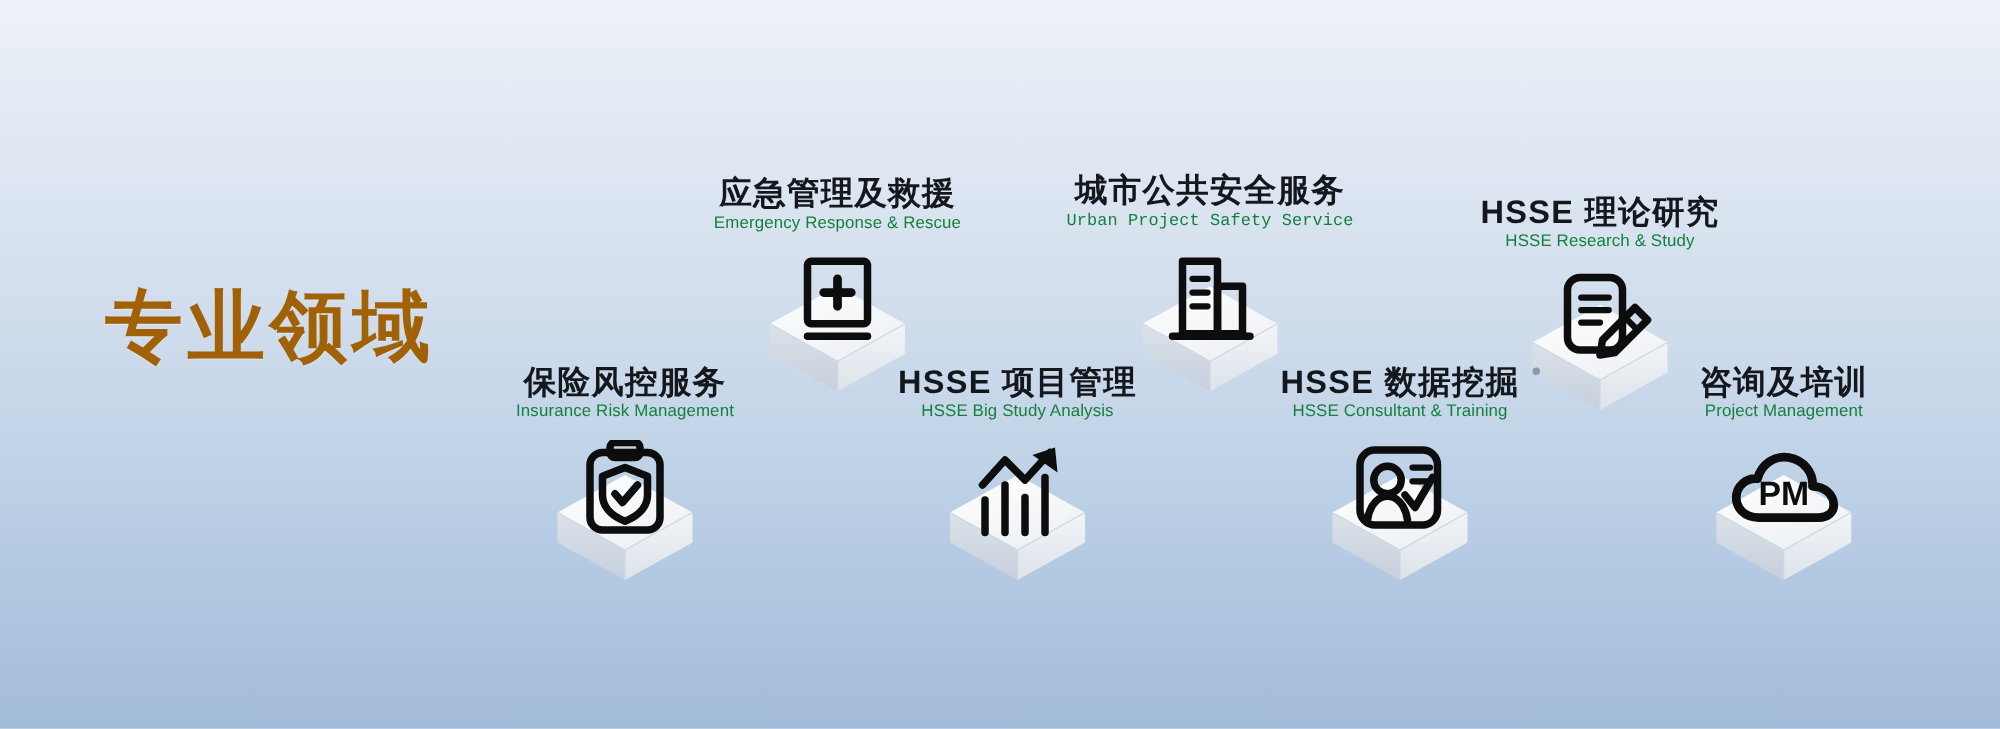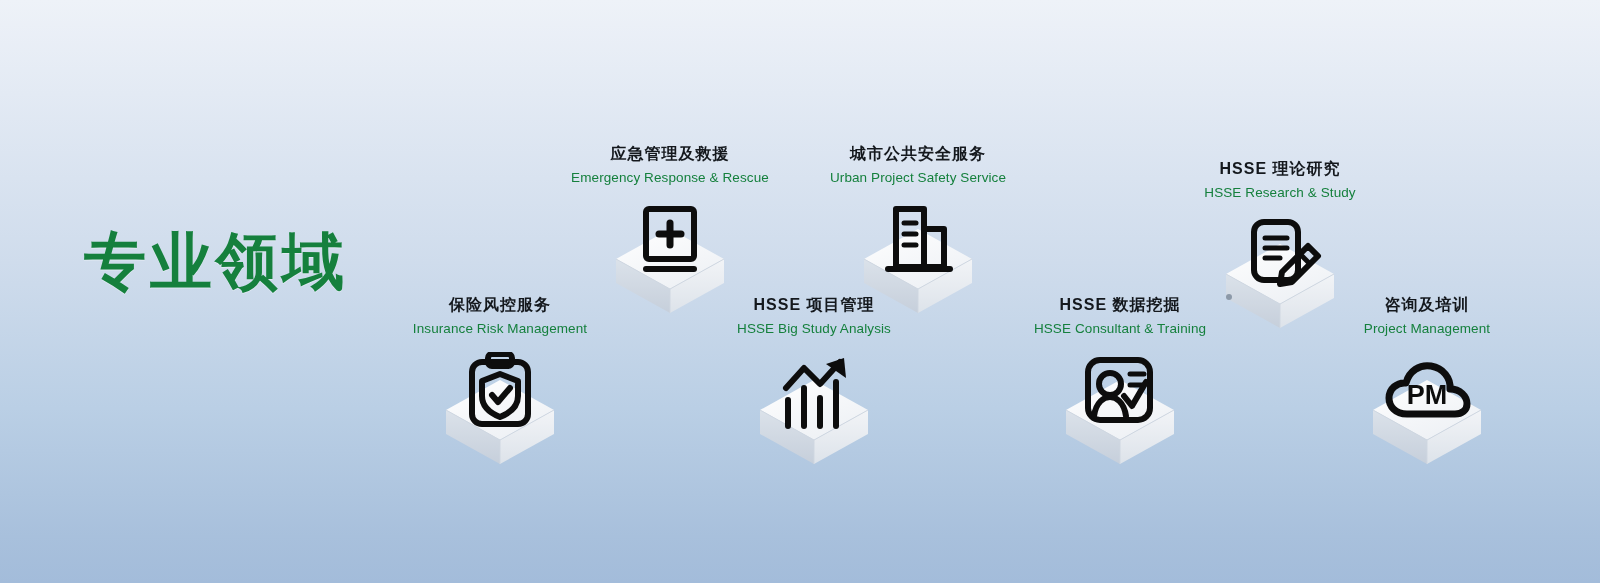--- a/index.html
+++ b/index.html
@@ -23,38 +23,38 @@
   }
 
   
   .section-title {
     position: absolute;
     left: 84px;
     top: 228px;
     font-size: 62px;
     font-weight: bold;
     letter-spacing: 4px;
-    color: #15803d;
+    color: #a16207;
     line-height: 1.1;
     white-space: nowrap;
     text-shadow: 0 1px 0 rgba(255,255,255,0.35);
   }
 
   
   .item {
     position: absolute;
     width: 300px;
     text-align: center;
   }
   .item .caption {
     position: relative;
     width: 100%;
   }
   .label-cn {
-    font-size: 16px;
+    font-size: 26px;
     font-weight: bold;
     color: #14181d;
     letter-spacing: 1px;
     line-height: 24px;
     white-space: nowrap;
   }
   .label-en {
     font-size: 13.5px;
     font-weight: normal;
     color: #15803d;
@@ -139,21 +139,21 @@
           <div class="iconart">
             <svg viewBox="0 0 92 92">
               <rect x="22" y="8" width="48" height="50" rx="3" fill="none" stroke="#0d0d0d" stroke-width="6" stroke-linecap="round" stroke-linejoin="round"></rect>
               <line x1="46" y1="22" x2="46" y2="44" stroke="#0d0d0d" stroke-width="7" stroke-linecap="round"></line>
               <line x1="35" y1="33" x2="57" y2="33" stroke="#0d0d0d" stroke-width="7" stroke-linecap="round"></line>
               <line x1="22" y1="68" x2="70" y2="68" stroke="#0d0d0d" stroke-width="6" stroke-linecap="round"></line>
             </svg>
           </div>
         </div>
       </div>
-      <div class="item" style="left: 768px; top: 142px;">
+      <div class="item" style="left: 818px; top: 142px; font-family: Liberation Mono, monospace;">
         <div class="caption">
           <div class="label-cn">城市公共安全服务</div>
           <div class="label-en">Urban Project Safety Service</div>
         </div>
         <div class="pedestal-wrap">
           <div class="pedestal"><svg viewBox="0 0 116 96" xmlns="http://www.w3.org/2000/svg">
               <defs>
                 <linearGradient id="gTop" x1="0" y1="0" x2="0.6" y2="1">
                   <stop offset="0%" stop-color="#ffffff"></stop>
                   <stop offset="100%" stop-color="#eef1f5"></stop>

